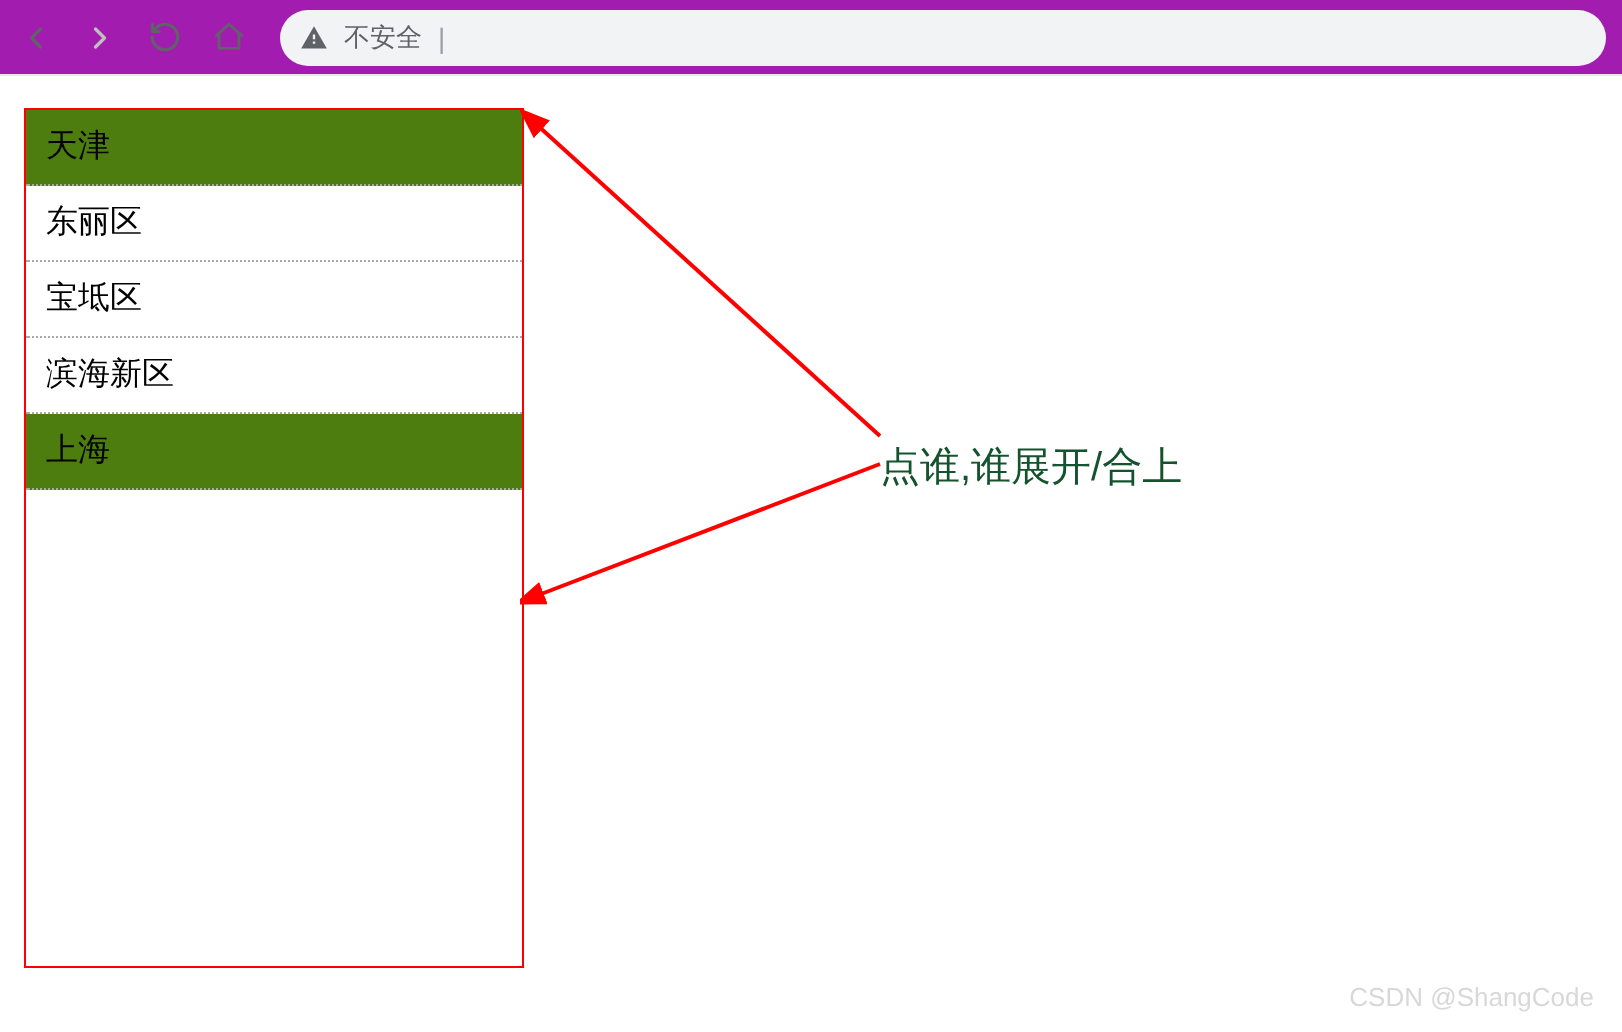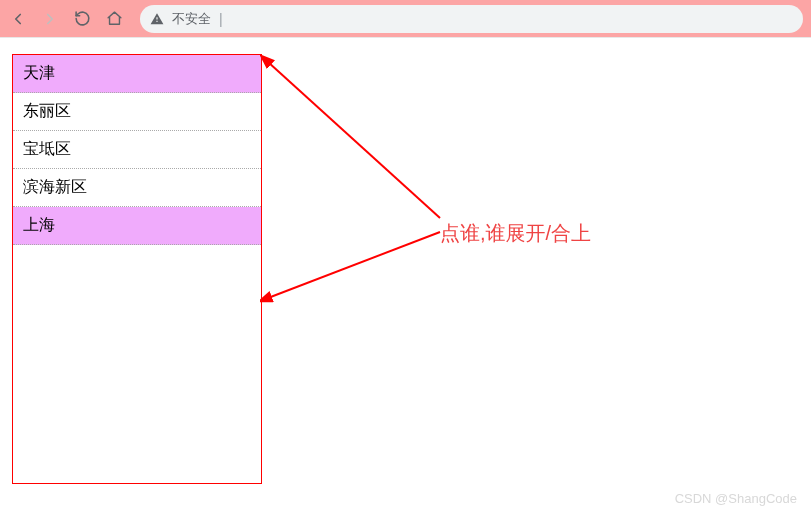--- a/index.html
+++ b/index.html
@@ -15,21 +15,21 @@
       position: relative;
       overflow: hidden;
     }
     .toolbar {
       height: 38px;
       display: flex;
       align-items: center;
       padding: 0 8px;
       gap: 12px;
       border-bottom: 1px solid #e8e8e8;
-      background: #fca5a5;
+      background: #a21caf;
     }
     .nav-icon {
       width: 20px;
       height: 20px;
       display: flex;
       align-items: center;
       justify-content: center;
       cursor: pointer;
     }
     .nav-icon.disabled svg { stroke: #bfbfbf; }
@@ -68,40 +68,40 @@
       position: relative;
       padding: 16px 0 0 12px;
     }
     .accordion {
       width: 250px;
       border: 1px solid #ff0000;
       min-height: 430px;
       background: #fff;
     }
     .acc-header {
-      background: #f0abfc;
+      background: #4d7c0f;
       color: #000;
       font-size: 16px;
       padding: 8px 10px;
       border-bottom: 1px dotted #aaa;
       cursor: pointer;
     }
     .acc-item {
       font-size: 16px;
       padding: 8px 10px;
       border-bottom: 1px dotted #aaa;
       color: #000;
       background: #fff;
       cursor: pointer;
     }
     .annotation {
       position: absolute;
       left: 440px;
       top: 182px;
-      color: #ef4444;
+      color: #14532d;
       font-size: 20px;
     }
     .arrow-svg {
       position: absolute;
       pointer-events: none;
     }
     .watermark {
       position: absolute;
       right: 14px;
       bottom: 10px;

